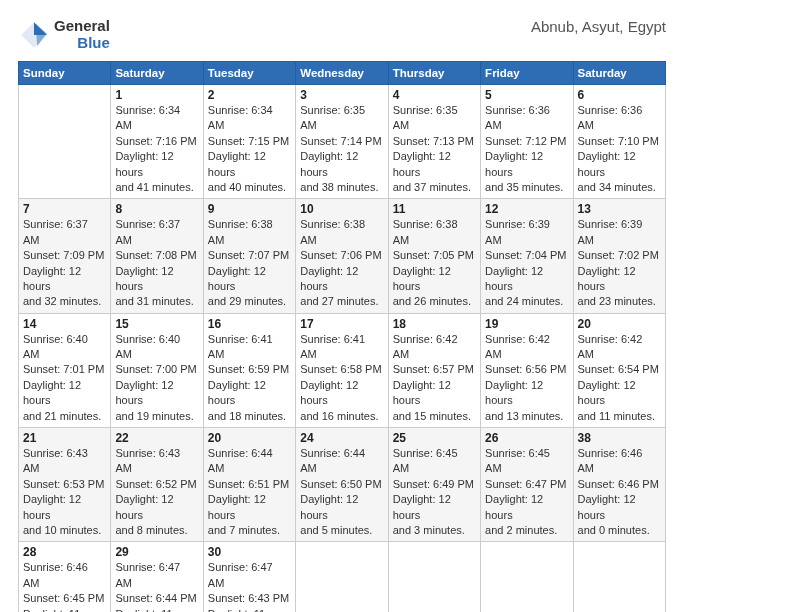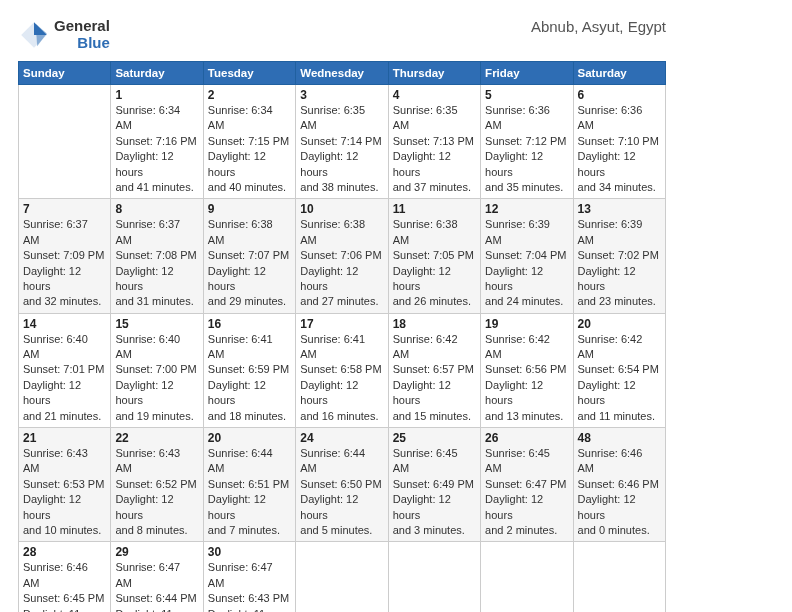--- a/index.html
+++ b/index.html
@@ -330,21 +330,21 @@
 and 3 minutes.</div>
           </td>
           <td>
             <span class="day-number">26</span>
             <div class="cell-info" style="white-space: pre-line;">Sunrise: 6:45 AM
 Sunset: 6:47 PM
 Daylight: 12 hours
 and 2 minutes.</div>
           </td>
           <td>
-            <span class="day-number">48</span>
+            <span class="day-number">38</span>
             <div class="cell-info" style="white-space: pre-line;">Sunrise: 6:46 AM
 Sunset: 6:46 PM
 Daylight: 12 hours
 and 0 minutes.</div>
           </td>
         </tr>
         <tr>
           <td>
             <span class="day-number">28</span>
             <div class="cell-info" style="white-space: pre-line;">Sunrise: 6:46 AM

